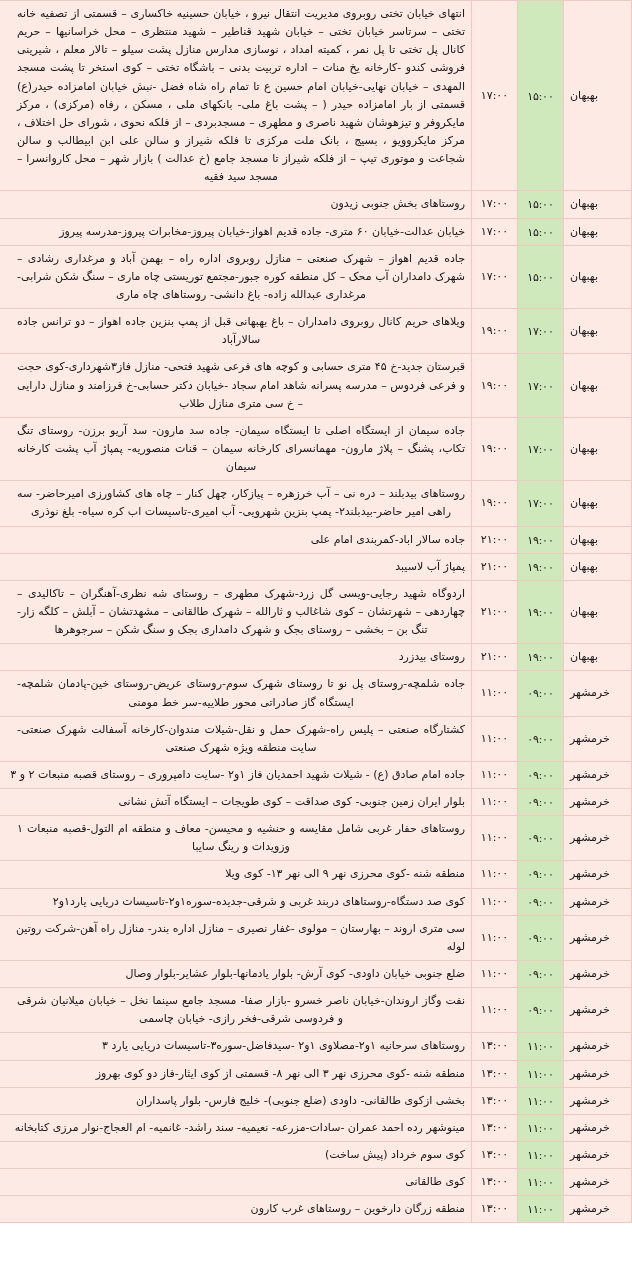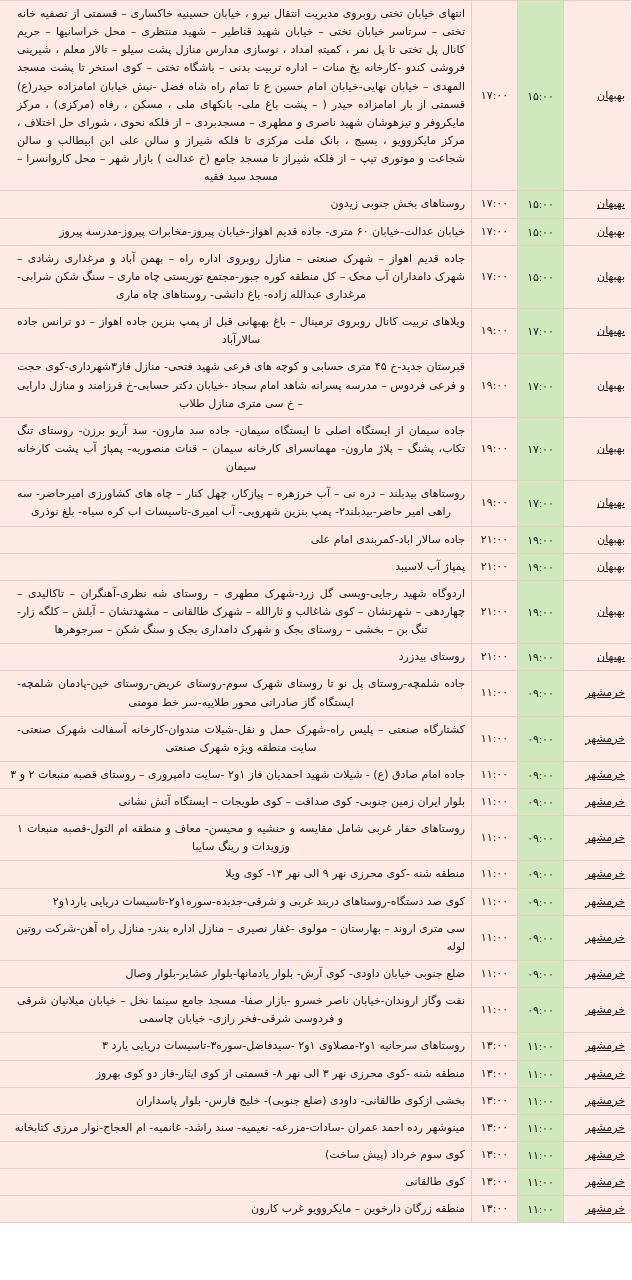--- a/index.html
+++ b/index.html
@@ -27,25 +27,24 @@
     line-height: 1.65;
   }
   
   col.col-city   { width: 68px; }
   col.col-start  { width: 46px; }
   col.col-end    { width: 46px; }
   col.col-area   { width: 472px; }
 
   td.city {
     background: #fdeae4;
-    text-align: right;
+    text-align: left;
     font-size: 11.5px;
     color: #171717;
     white-space: nowrap;
-    text-decoration: underline;
   }
   td.start {
     background: #cfe8bc;
     text-align: center;
     font-size: 11.5px;
     color: #171717;
     white-space: nowrap;
     letter-spacing: 0.3px;
     font-family: Liberation Serif, serif;
   }
@@ -103,21 +102,21 @@
     <tr>
       <td class="city">بهبهان</td>
       <td class="start">۱۵:۰۰</td>
       <td class="end">۱۷:۰۰</td>
       <td class="area just">جاده قدیم اهواز – شهرک صنعتی – منازل روبروی اداره راه – بهمن آباد و مرغداری رشادی – شهرک دامداران آب محک – کل منطقه کوره جبور-مجتمع توریستی چاه ماری – سنگ شکن شرابی- مرغداری عبدالله زاده- باغ دانشی- روستاهای چاه ماری</td>
     </tr>
     <tr>
       <td class="city">بهبهان</td>
       <td class="start">۱۷:۰۰</td>
       <td class="end">۱۹:۰۰</td>
-      <td class="area just">ویلاهای تربیت کانال روبروی ترمینال – باغ بهبهانی قبل از پمپ بنزین جاده اهواز – دو ترانس جاده سالارآباد</td>
+      <td class="area just">ویلاهای حریم کانال روبروی دامداران – باغ بهبهانی قبل از پمپ بنزین جاده اهواز – دو ترانس جاده سالارآباد</td>
     </tr>
     <tr>
       <td class="city">بهبهان</td>
       <td class="start">۱۷:۰۰</td>
       <td class="end">۱۹:۰۰</td>
       <td class="area just">قبرستان جدید-خ ۴۵ متری حسابی و کوچه های فرعی شهید فتحی- منازل فاز۳شهرداری-کوی حجت و فرعی فردوس – مدرسه پسرانه شاهد امام سجاد -خیابان دکتر حسابی-خ فرزامند و منازل دارایی – خ سی متری منازل طلاب</td>
     </tr>
     <tr>
       <td class="city">بهبهان</td>
       <td class="start">۱۷:۰۰</td>
@@ -247,16 +246,16 @@
     <tr>
       <td class="city">خرمشهر</td>
       <td class="start">۱۱:۰۰</td>
       <td class="end">۱۳:۰۰</td>
       <td class="area">کوی طالقانی</td>
     </tr>
     <tr>
       <td class="city">خرمشهر</td>
       <td class="start">۱۱:۰۰</td>
       <td class="end">۱۳:۰۰</td>
-      <td class="area">منطقه زرگان دارخوین – مایکروویو غرب کارون</td>
+      <td class="area">منطقه زرگان دارخوین – روستاهای غرب کارون</td>
     </tr>
   </tbody>
 </table>
 
 </body></html>

